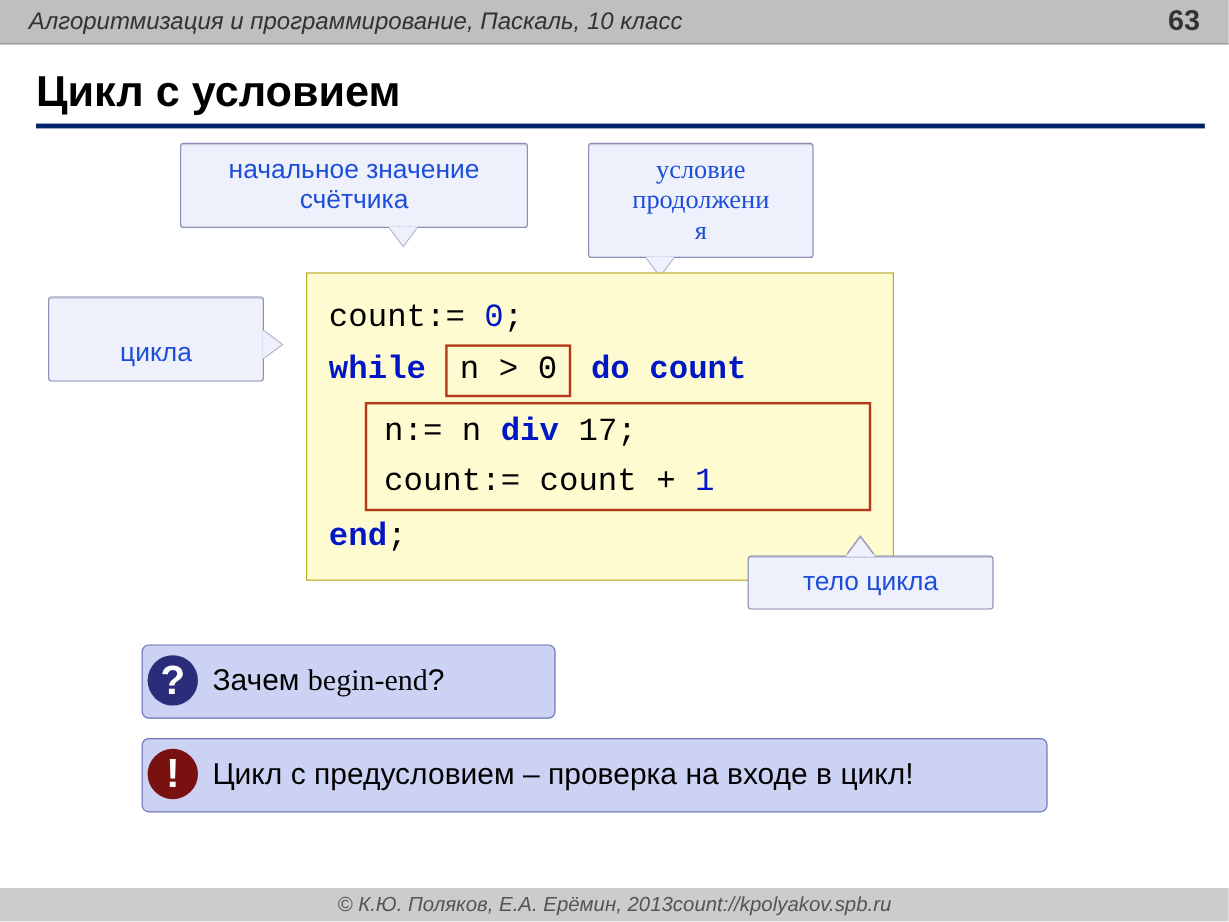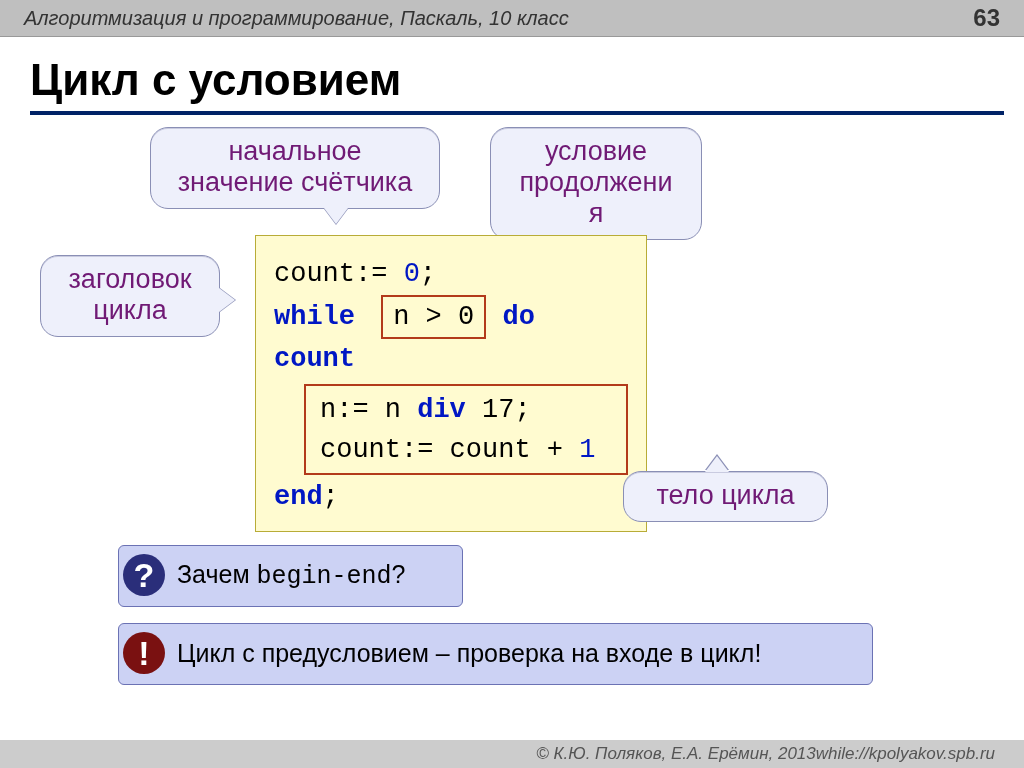--- a/index.html
+++ b/index.html
@@ -16,73 +16,72 @@
     font-style: italic;
     font-size: 20px;
     padding: 4px 24px;
     display: flex;
     justify-content: space-between;
     align-items: center;
     border-bottom: 1px solid #999;
   }
   .topbar .pagenum { font-weight: bold; font-style: normal; font-size: 24px; }
   .title {
-    font-size: 44px;
+    font-size: 36px;
     font-weight: bold;
     margin: 18px 20px 10px 30px;
     border-bottom: 4px solid #002266;
     padding-bottom: 6px;
     color: #000;
   }
   .stage {
     position: relative;
     width: 100%;
     height: 610px;
   }
 
   .callout {
     position: absolute;
     background: #eef0fb;
     border: 1.5px solid #8a8fb5;
-    border-radius: 18px;
+    border-radius: 3px;
     padding: 8px 20px 10px;
-    font-size: 27px;
-    color: #701a75;
+    font-size: 22px;
+    color: #1d4ed8;
     text-align: center;
     line-height: 1.15;
     box-shadow: 0 1px 0 #c9cbe0 inset;
   }
   .callout .tail {
     position: absolute;
     width: 0; height: 0;
   }
   .tail-down { bottom: -16px; border-left: 12px solid transparent; border-right: 12px solid transparent; border-top: 16px solid #eef0fb; filter: drop-shadow(0 1.5px 0 #8a8fb5); }
   .tail-up { top: -16px; border-left: 12px solid transparent; border-right: 12px solid transparent; border-bottom: 16px solid #eef0fb; filter: drop-shadow(0 -1.5px 0 #8a8fb5); }
   .tail-right { right: -16px; border-top: 12px solid transparent; border-bottom: 12px solid transparent; border-left: 16px solid #eef0fb; filter: drop-shadow(1.5px 0 0 #8a8fb5); }
 
   .codebox {
     position: absolute;
     left: 255px; top: 110px;
-    width: 392px;
+    width: 490px;
     background: #fffbd0;
     border: 1.5px solid #b8ac37;
     padding: 18px 18px 14px 18px;
     font-family: "Courier New", monospace;
     font-size: 27px;
     line-height: 1.5;
     color: #000;
   }
   .codebox .kw { color: #0017c4; font-weight: bold; }
   .codebox .num { color: #0017c4; }
   .codebox .op { color: #0017c4; font-weight: bold;}
   .innerframe {
     border: 2px solid #b33a1a;
     display: inline-block;
     padding: 0 10px;
-    margin-left: 10px;
   }
   .innerframe.big {
     display: block;
     margin: 4px 0 2px 30px;
     padding: 4px 14px 2px;
   }
 
   .bar {
     position: absolute;
     left: 118px;
@@ -99,60 +98,60 @@
     width: 42px; height: 42px;
     border-radius: 50%;
     background: #2a2e7a;
     color: #fff;
     font-weight: bold;
     font-size: 34px;
     display: flex; align-items: center; justify-content: center;
     flex: 0 0 auto;
     margin-left: -6px;
   }
-  .bar .mono { font-family: Liberation Mono, monospace; text-align: right; }
+  .bar .mono { font-family: Liberation Serif, serif; text-align: right; }
 
   .footer {
     position: absolute;
     left: 0; right: 0; bottom: 0;
     background: #cccccc;
     font-size: 17px;
     font-style: italic;
     color: #555;
     padding: 4px 29px;
     display: flex;
-    justify-content: flex-end;
+    justify-content: center;
   }
 </style>
 </head>
 <body>
 
 <div class="topbar">
   <span>Алгоритмизация и программирование, Паскаль, 10 класс</span>
   <span class="pagenum">63</span>
 </div>
 
 <h1 class="title">Цикл с условием</h1>
 
 <div class="stage">
 
   <div class="callout" style="left:150px; top:2px; width:290px;">
     <span>начальное значение счётчика</span>
     <span class="tail tail-down" style="left:60%;"></span>
   </div>
 
-  <div class="callout" style="left:490px; top:2px; width:212px;">
+  <div class="callout" style="left:490px; top:2px; width:188px;font-family:Liberation Serif, serif;">
     <span>условие</span><br>
     <span>продолжени</span><br>
     <span>я</span>
     <span class="tail tail-down" style="left:25%;"></span>
   </div>
 
   <div class="callout" style="left:40px; top:130px; width:180px;">
-    <span>заголовок</span><br>
+    <br>
     <span>цикла</span>
     <span class="tail tail-right" style="top:40%;"></span>
   </div>
 
   <div class="codebox">
     <div>
       <span>count:= </span><span class="num">0</span><span>;</span>
     </div>
     <div>
       <span class="kw">while</span>
@@ -187,14 +186,14 @@
 
   <div class="bar" style="top:498px; width:755px;">
     <span class="bigchar" style="background:#7a1111;">!</span>
     <span>Цикл с предусловием – проверка на входе в цикл!</span>
   </div>
 
 </div>
 
 <div class="footer">
   <span>© К.Ю. Поляков, Е.А. Ерёмин, 2013</span>
-  <span>while://kpolyakov.spb.ru</span>
+  <span>count://kpolyakov.spb.ru</span>
 </div>
 
 </body></html>

